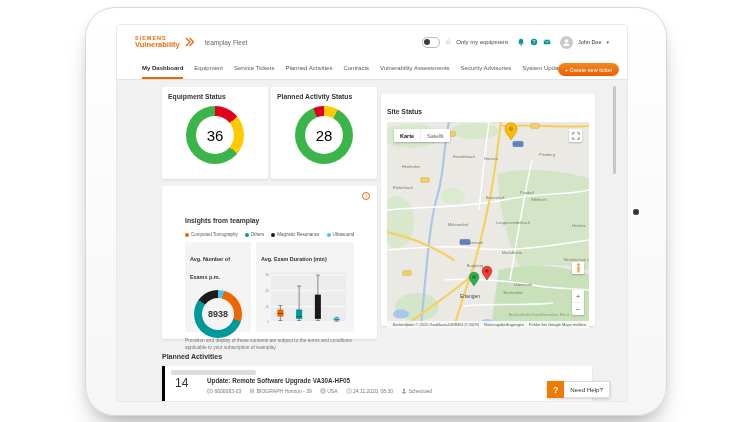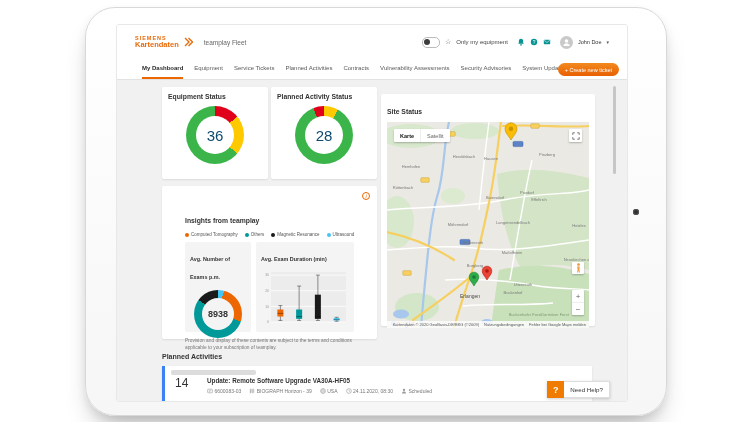--- a/index.html
+++ b/index.html
@@ -44,21 +44,21 @@
   .card{background:#fff;border-radius:2px;box-shadow:0 1px 2px rgba(0,0,0,.09);box-sizing:border-box;}
   .card-title{font-size:6.8px;font-weight:bold;color:#333;}
 
   .status-row{display:flex;gap:3px;}
   .status-card{width:106px;height:92px;padding:6px;display:flex;flex-direction:column;align-items:center;}
   .status-card .card-title{align-self:flex-start;}
   .donut{position:relative;border-radius:50%;}
   .donut-lg{width:58px;height:58px;margin-top:6px;}
   .hole{position:absolute;border-radius:50%;display:flex;align-items:center;justify-content:center;}
   .donut-lg .hole{left:10px;top:10px;right:10px;bottom:10px;background:#fff;}
-  .donut-num{font-size:15px;color:#0c4a6e;}
+  .donut-num{font-size:15px;color:#000000;}
 
   .insights{width:215px;margin-top:7px;padding:23px;height:153px;position:relative;}
   .info-badge{position:absolute;right:7px;top:6px;width:8px;height:8px;border:1px solid #ec6602;border-radius:50%;color:#ec6602;font-size:5.5px;display:flex;align-items:center;justify-content:center;font-style:italic;box-sizing:border-box;}
   .legend{display:flex;gap:7px;margin-top:5px;flex-wrap:nowrap;}
   .leg{display:flex;align-items:center;gap:2px;font-size:4.5px;color:#555;white-space:nowrap;}
   .dot{width:4px;height:4px;border-radius:50%;display:inline-block;}
   .panels{display:flex;gap:5px;margin-top:5px;}
   .panel{width:98px;height:90px;background:#f4f4f4;border-radius:2px;padding:5px;box-sizing:border-box;}
   .panel-title{font-size:5.4px;font-weight:bold;color:#333;}
   .donut-sm{width:48px;height:48px;margin:7px auto 0;}
@@ -75,21 +75,21 @@
   .fullscreen-btn{position:absolute;right:7px;top:7px;width:13px;height:13px;background:#fff;box-shadow:0 1px 2px rgba(0,0,0,.25);border-radius:1px;display:flex;align-items:center;justify-content:center;}
   .pegman-btn{position:absolute;right:5px;top:140px;width:12px;height:12px;background:#fff;box-shadow:0 1px 2px rgba(0,0,0,.25);border-radius:1px;display:flex;align-items:center;justify-content:center;}
   .zoomctl{position:absolute;right:5px;top:168px;width:12px;background:#fff;box-shadow:0 1px 2px rgba(0,0,0,.25);border-radius:1px;}
   .zoomctl div{height:12px;display:flex;align-items:center;justify-content:center;font-size:8px;color:#666;}
   .zoomctl div:first-child{border-bottom:1px solid #eee;}
   .attribution{position:absolute;left:0;right:0;bottom:0;height:7px;background:rgba(250,250,250,.88);display:flex;align-items:center;justify-content:flex-end;gap:5px;padding:0 3px;font-size:4px;color:#555;white-space:nowrap;overflow:hidden;}
   .google-logo{position:absolute;left:4px;bottom:1px;font-size:6.5px;font-weight:bold;letter-spacing:.2px;}
 
   
   .planned-title{position:absolute;left:45px;top:273px;font-size:7px;font-weight:bold;color:#333;}
-  .pa-item{position:absolute;left:45px;top:286px;width:430px;height:42px;background:#fff;box-shadow:0 1px 2px rgba(0,0,0,.09);border-left:3px solid #3b82f6;box-sizing:border-box;}
+  .pa-item{position:absolute;left:45px;top:286px;width:430px;height:42px;background:#fff;box-shadow:0 1px 2px rgba(0,0,0,.09);border-left:3px solid #000000;box-sizing:border-box;}
   .pa-chip{position:absolute;left:6px;top:4px;width:85px;height:5px;background:#dcdcdc;border-radius:2px;}
   .pa-day{position:absolute;left:10px;top:10px;font-size:12px;color:#333;}
   .pa-title{position:absolute;left:42px;top:11px;font-size:6.3px;font-weight:bold;color:#333;}
   .pa-meta{position:absolute;left:42px;top:22px;display:flex;gap:8px;align-items:center;font-size:5px;color:#777;}
   .pa-meta .mi{display:flex;align-items:center;gap:1.5px;}
 
   .needhelp{position:absolute;right:17px;bottom:3px;display:flex;align-items:stretch;height:17px;box-shadow:0 1px 3px rgba(0,0,0,.2);}
   .nh-q{width:17px;background:#ef7c00;color:#fff;font-size:9px;font-weight:bold;display:flex;align-items:center;justify-content:center;}
   .nh-label{background:#fff;border:1px solid #ddd;border-left:none;display:flex;align-items:center;padding:0 6px;font-size:6.2px;color:#333;}
 
@@ -100,21 +100,21 @@
 
 <div class="canvas">
   <div class="tablet">
     <div class="camera"></div>
     <div class="screen">
 
       <div class="topbar">
         <div class="brand">
           <div class="brand-text">
             <span class="brand-sm">SIEMENS</span>
-            <span class="brand-lg">Kartendaten</span>
+            <span class="brand-lg">Vulnerability</span>
           </div>
           <svg width="9" height="10" viewBox="0 0 9 10">
             <path d="M1,1 L5,5 L1,9" stroke="#e96a0a" stroke-width="1.4" fill="none"></path>
             <path d="M4.5,1 L8.5,5 L4.5,9" stroke="#e96a0a" stroke-width="1.4" fill="none"></path>
           </svg>
           <span class="product">teamplay Fleet</span>
         </div>
         <div class="tright">
           <span class="toggle">
               <span class="knob"></span>

